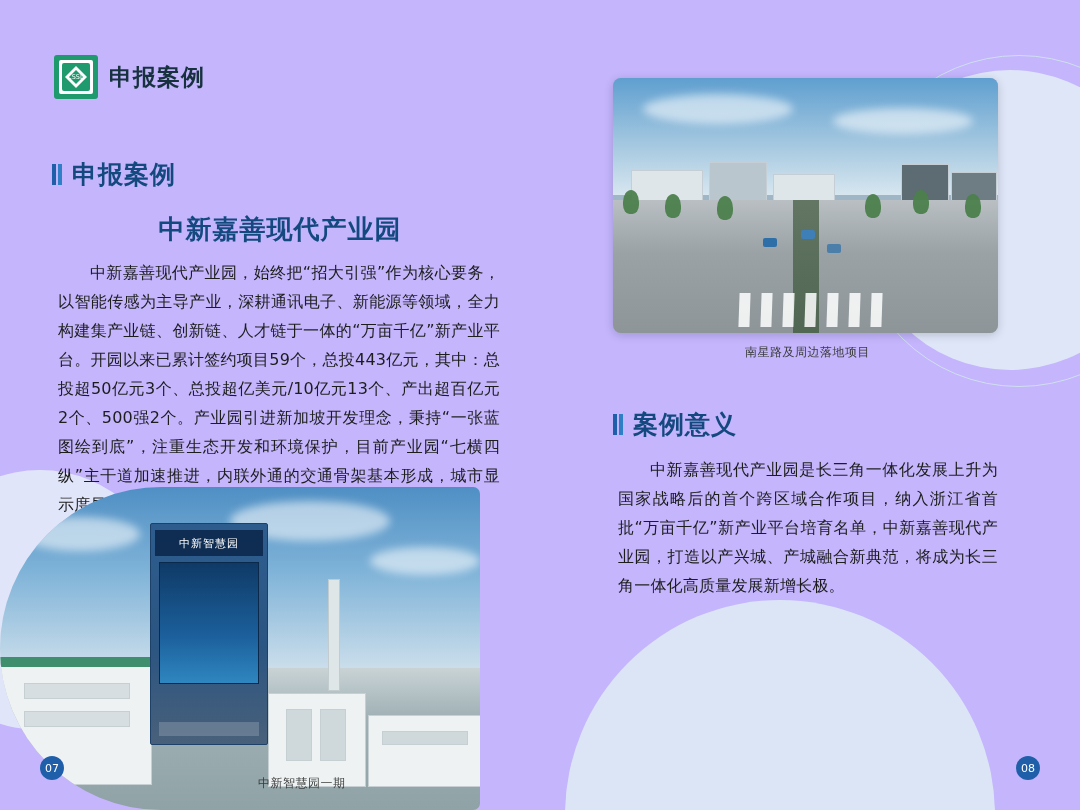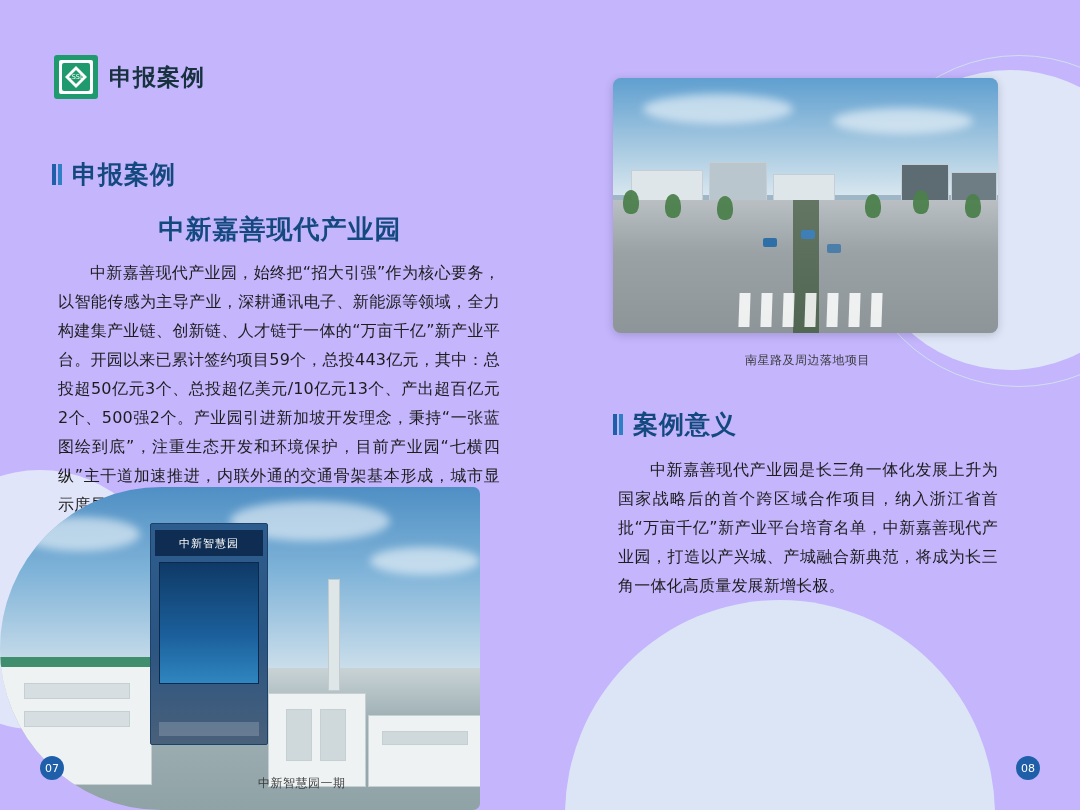--- a/index.html
+++ b/index.html
@@ -265,21 +265,21 @@
     background: #dfe6ea;
     border: 1px solid #c4ced4;
   }
   .bus {
     position: absolute;
     width: 14px; height: 9px;
     background: #2f6fa8;
     border-radius: 2px;
   }
   #right-photo-caption {
-    left: 745px; top: 344px; margin-top: 8px;
+    left: 745px; top: 344px;
   }
 
   #meaning-section-head {
     position: absolute;
     left: 613px; top: 408px;
   }
   #meaning-body {
     position: absolute;
     left: 618px; top: 455px;
     width: 380px;

